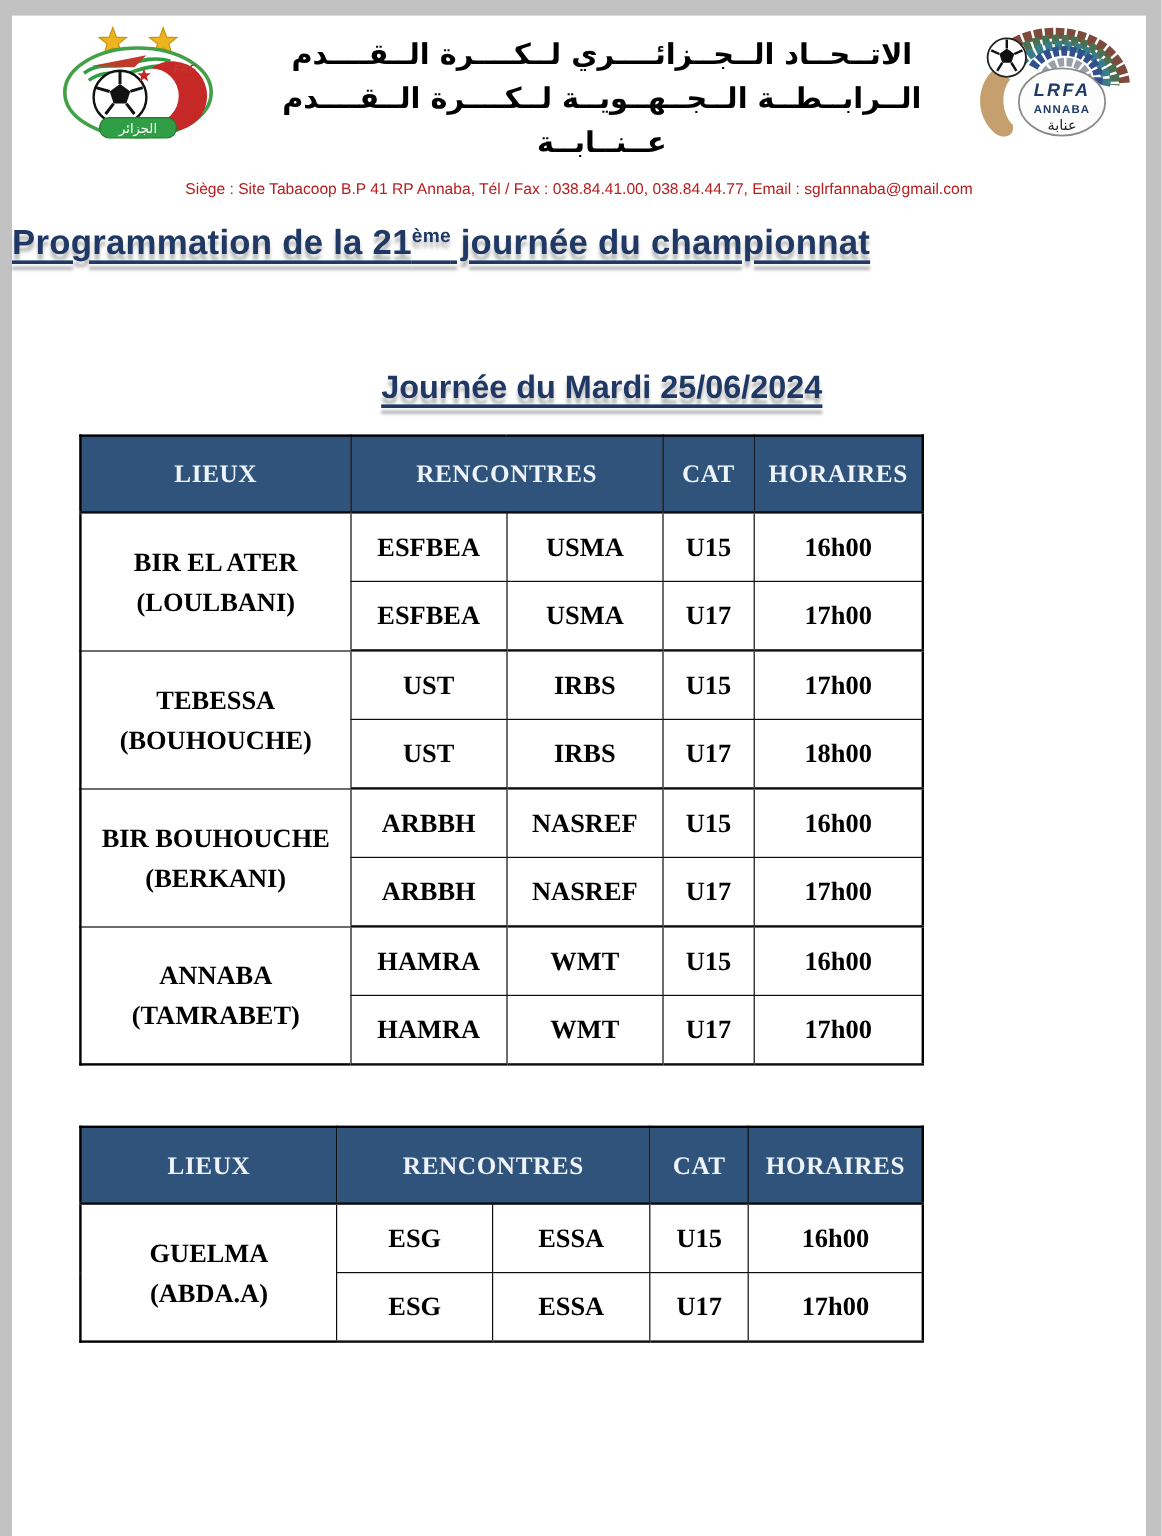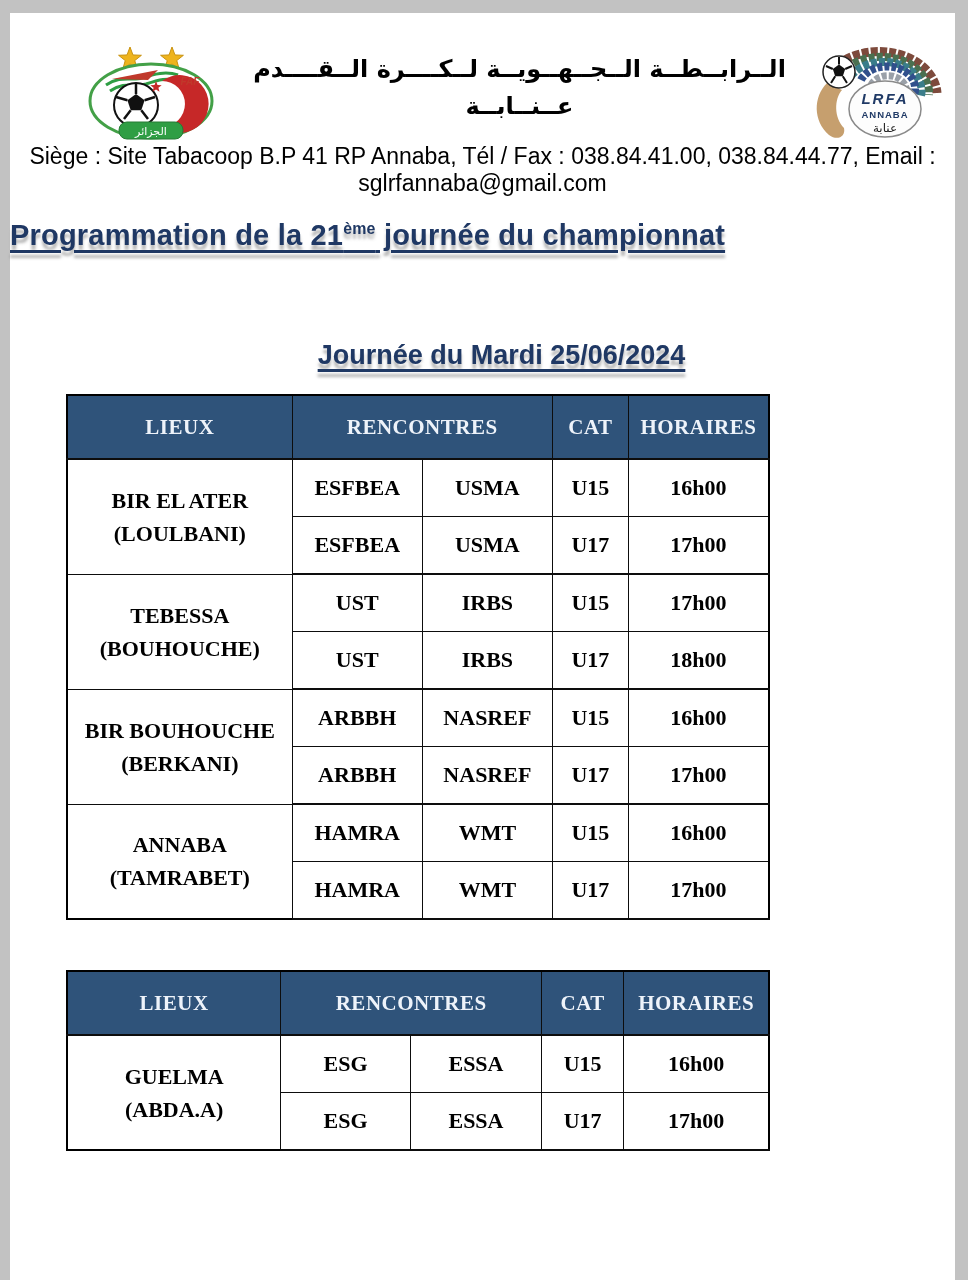--- a/index.html
+++ b/index.html
@@ -10,35 +10,34 @@
     position:relative;
     overflow:hidden;
   }
   .page{
     position:absolute;left:10px;top:13px;width:945px;height:1267px;
     background:#ffffff;
   }
   
   .header{
     display:flex;align-items:flex-start;
-    padding:24px 12px 0 20px;
-    margin-left:36px;
+    padding:0 12px 0 20px;
   }
   .logo-left{flex:0 0 auto;}
   .arabic-block{
     flex:1 1 auto;text-align:center;direction:rtl;
     font-family:"DejaVu Sans",sans-serif;
     font-weight:bold;color:#000;
     font-size:24px;line-height:37px;
     padding-top:14px;
   }
   .logo-right{flex:0 0 auto;margin-top:8px;}
   .contact-line{
-    text-align:center;font-size:23px;color:#000000;
-    margin-top:0px;
+    text-align:center;font-size:13px;color:#b91c1c;
+    margin-top:12px;
     font-family:"Liberation Sans",sans-serif;
   }
   
   .doc-title{margin-top:22px;}
   .title-line{
     display:block;
     font-size:29px;font-weight:700;color:#1f3864;
     text-decoration:underline;
     text-decoration-thickness:3px;
     text-underline-offset:5px;
@@ -108,20 +107,21 @@
       <polygon transform="translate(70,66)" fill="#111111" points="0,-9 8.6,-2.8 5.3,7.3 -5.3,7.3 -8.6,-2.8"></polygon>
       <path d="M70 57 L70 47 M78.6 63.2 L89 60 M75.3 73.3 L82 82 M64.7 73.3 L58 82 M61.4 63.2 L50 60" stroke="#111111" stroke-width="2.5" fill="none"></path>
       <path d="M96 44 A 23 23 0 1 1 95.9 90 A 29 29 0 1 0 96 44 Z" fill="#c62828"></path>
       <polygon transform="translate(90,50) scale(0.5)" fill="#c62828" points="0,-12 2.94,-4.05 11.41,-3.71 4.76,1.55 7.05,9.71 0,5 -7.05,9.71 -4.76,1.55 -11.41,-3.71 -2.94,-4.05"></polygon>
       <text x="124" y="48" font-size="10" font-style="italic" font-weight="bold" fill="#c0392b" text-anchor="middle" font-family="Liberation Sans,sans-serif">FAF</text>
       <rect x="53" y="85" width="64" height="17" rx="8" fill="#2f9e44" stroke="#267a34"></rect>
       <text x="85" y="98" font-size="11" fill="#ffffff" text-anchor="middle" font-family="DejaVu Sans,sans-serif">الجزائر</text>
     </svg>
 
     <div class="arabic-block">
+      <div>الاتــحــاد الــجــزائــــري لــكــــرة الــقــــدم</div>
       <div>الــرابــطــة الــجــهــويــة لــكــــرة الــقــــدم عــنــابــة</div>
     </div>
 
     <svg class="logo-right" width="142" height="98" viewBox="0 0 142 98">
       <path d="M26 38 C 12 52 12 76 28 90 C 36 96 45 92 43 83 C 33 73 33 54 41 45 Z" fill="#c69f6e"></path>
       <path d="M30 26 A 58 44 0 0 1 136 48" fill="none" stroke="#7d4a3c" stroke-width="9" stroke-dasharray="7 2"></path>
       <path d="M40 28 A 48 36 0 0 1 128 50" fill="none" stroke="#4a7050" stroke-width="8" stroke-dasharray="6 2"></path>
       <path d="M50 31 A 38 29 0 0 1 120 51" fill="none" stroke="#3a7d8a" stroke-width="8" stroke-dasharray="6 2"></path>
       <path d="M60 35 A 28 22 0 0 1 112 52" fill="none" stroke="#31508c" stroke-width="8" stroke-dasharray="5 2"></path>
       <path d="M70 40 A 18 15 0 0 1 104 52" fill="none" stroke="#9aa0a8" stroke-width="7" stroke-dasharray="5 2"></path>

